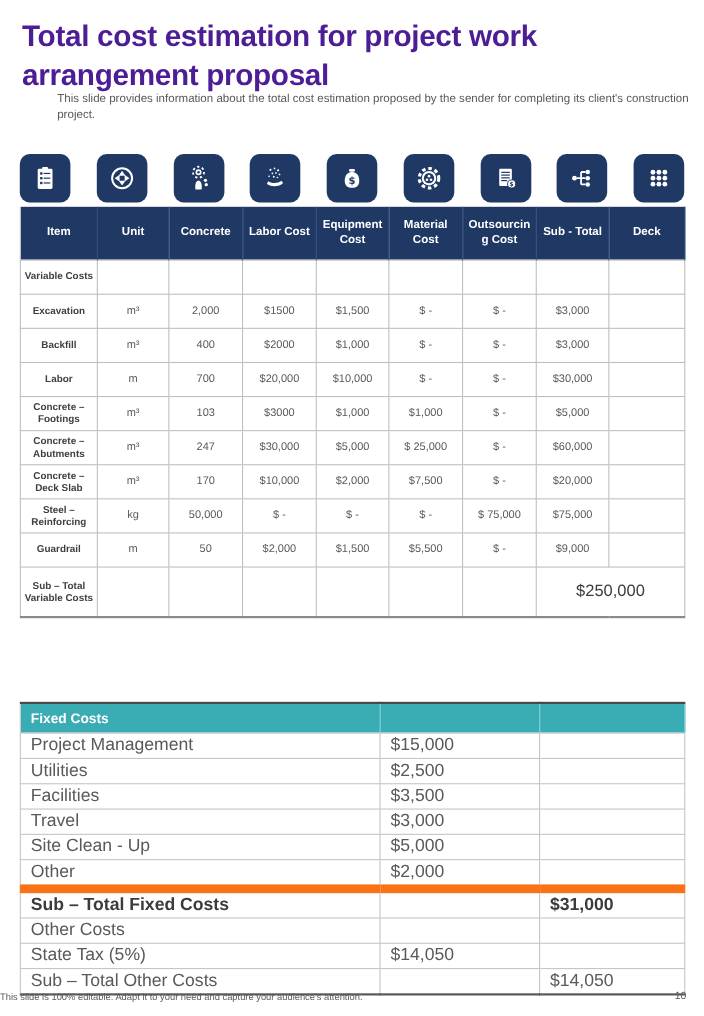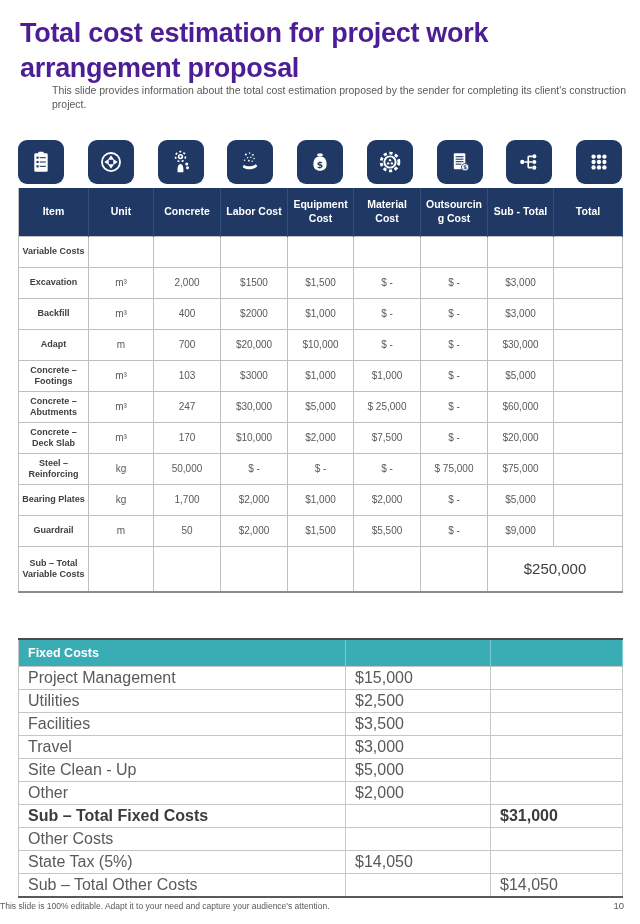--- a/index.html
+++ b/index.html
@@ -33,21 +33,21 @@
 
   .fixed-table { position:absolute; left:18px; top:638px; width:604px;
                  border-top:2px solid #4a4a4a; border-bottom:2px solid #595959;
                  border-left:1px solid #C6C6C6; border-right:1px solid #C6C6C6; }
   .fixed-table th { background:#3AACB4; color:#ffffff; text-align:left; font-size:12.5px;
                     font-weight:bold; height:27px; padding:2px 9px; border-right:1px solid #7ccbd1;
                     vertical-align:middle; }
   .fixed-table td { border:1px solid #C6C6C6; font-size:16px; color:#595959; height:21px;
                     padding:2px 9px; text-align:left; vertical-align:middle; }
   .fixed-table tr.bold-row td { font-weight:bold; color:#3b3b3b; }
-  .fixed-table tr.strong-top td { border-top:1px solid #f97316; }
+  .fixed-table tr.strong-top td { border-top:8px solid #f97316; }
 
   .footer-text { position:absolute; left:0; top:901px; width:640px; text-align:left;
                  font-size:8.5px; color:#595959; }
   .page-number { position:absolute; right:16px; top:900px; font-size:9.5px; color:#595959; }
 </style>
 </head>
 <body>
 
 <div class="page">
 
@@ -168,21 +168,21 @@
     <thead>
       <tr id="cost-head-row">
           <th>Item</th>
           <th>Unit</th>
           <th>Concrete</th>
           <th>Labor Cost</th>
           <th>Equipment Cost</th>
           <th>Material Cost</th>
           <th>Outsourcing Cost</th>
           <th>Sub - Total</th>
-          <th>Total</th>
+          <th>Deck</th>
         </tr>
     </thead>
     <tbody id="cost-body">
         <tr>
           <td class="item-cell">Variable Costs</td>
           <td></td>
           <td></td>
           <td></td>
           <td></td>
           <td></td>
@@ -206,21 +206,21 @@
           <td>m³</td>
           <td>400</td>
           <td>$2000</td>
           <td>$1,000</td>
           <td>$ -</td>
           <td>$ -</td>
           <td>$3,000</td>
           <td></td>
         </tr>
         <tr>
-          <td class="item-cell">Adapt</td>
+          <td class="item-cell">Labor</td>
           <td>m</td>
           <td>700</td>
           <td>$20,000</td>
           <td>$10,000</td>
           <td>$ -</td>
           <td>$ -</td>
           <td>$30,000</td>
           <td></td>
         </tr>
         <tr>
@@ -258,31 +258,20 @@
         </tr>
         <tr>
           <td class="item-cell">Steel – Reinforcing</td>
           <td>kg</td>
           <td>50,000</td>
           <td>$ -</td>
           <td>$ -</td>
           <td>$ -</td>
           <td>$ 75,000</td>
           <td>$75,000</td>
-          <td></td>
-        </tr>
-        <tr>
-          <td class="item-cell">Bearing Plates</td>
-          <td>kg</td>
-          <td>1,700</td>
-          <td>$2,000</td>
-          <td>$1,000</td>
-          <td>$2,000</td>
-          <td>$ -</td>
-          <td>$5,000</td>
           <td></td>
         </tr>
         <tr>
           <td class="item-cell">Guardrail</td>
           <td>m</td>
           <td>50</td>
           <td>$2,000</td>
           <td>$1,500</td>
           <td>$5,500</td>
           <td>$ -</td>

